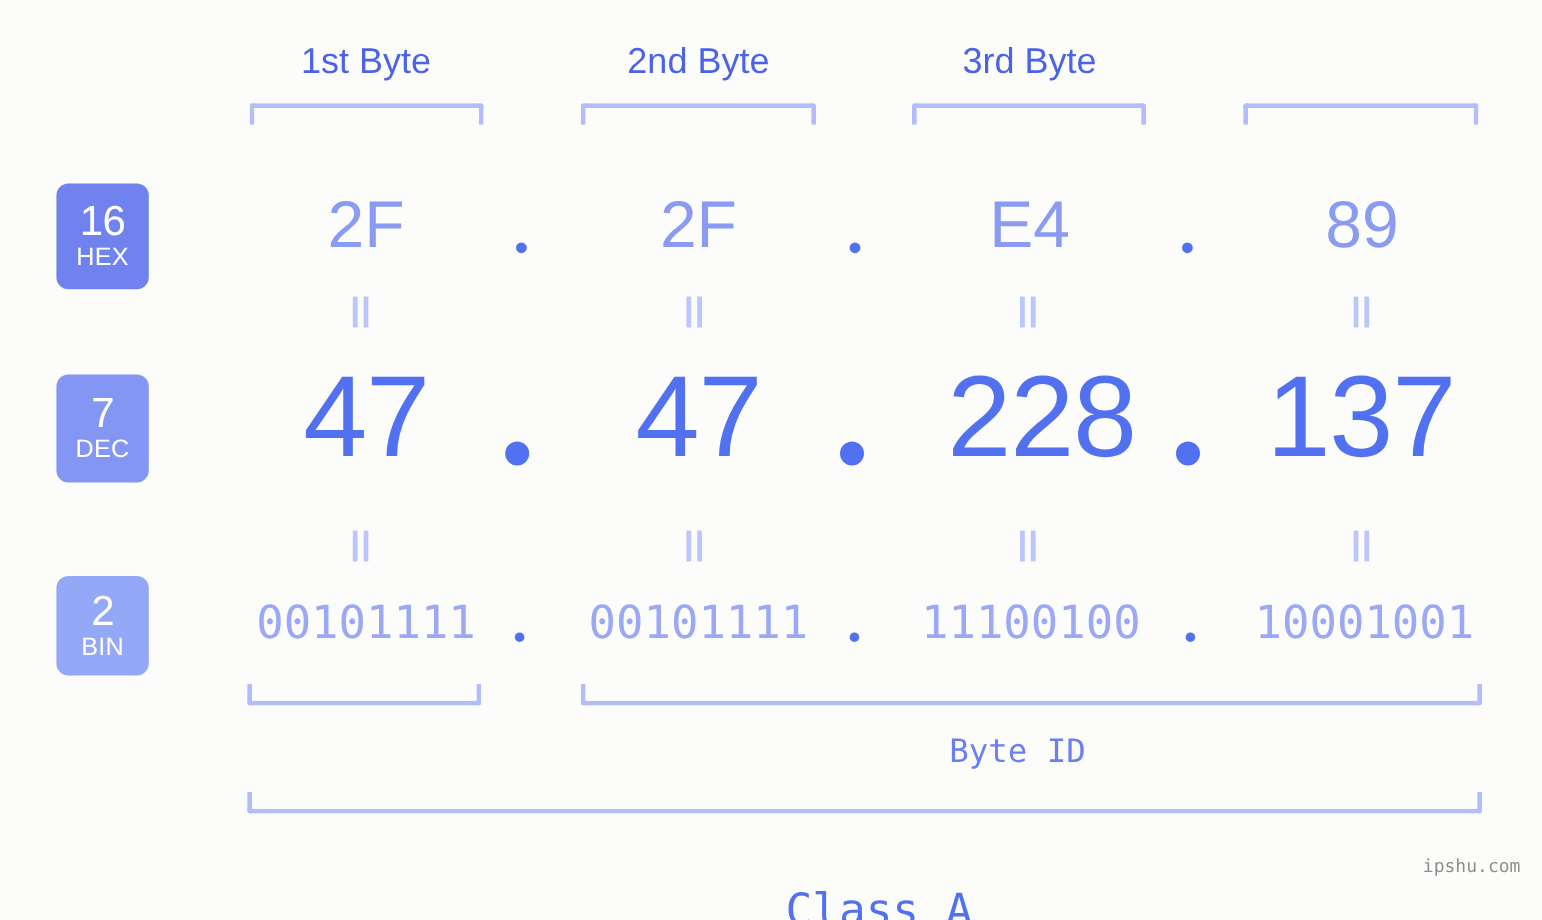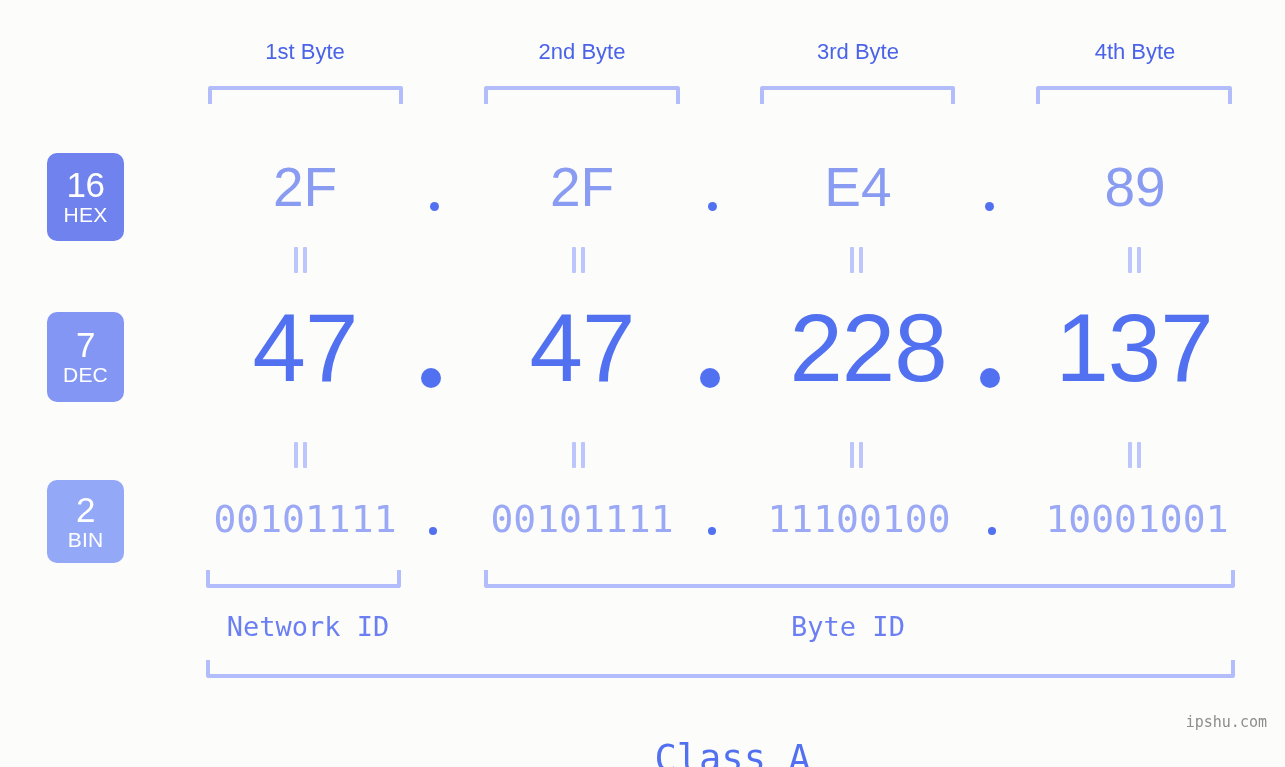--- a/index.html
+++ b/index.html
@@ -22,21 +22,21 @@
     height: 767px;
   }
 
   
   .byte-label {
     position: absolute;
     top: 31px;
     height: 42px;
     line-height: 42px;
     text-align: center;
-    font-size: 22px;
+    font-size: 30px;
     color: #4a63e8;
     font-family: "Liberation Sans", sans-serif;
     white-space: nowrap;
   }
 
   
   
   .bracket-down {
     position: absolute;
     border: 4px solid #b3bdfb;
@@ -175,21 +175,20 @@
   }
 </style>
 </head>
 <body>
 
 <div id="stage">
 
   <div class="byte-label" style="left:205px; width:200px;">1st Byte</div>
   <div class="byte-label" style="left:483px; width:198px;">2nd Byte</div>
   <div class="byte-label" style="left:760px; width:196px;">3rd Byte</div>
-  <div class="byte-label" style="left:1035px; width:200px;">4th Byte</div>
 
   <div class="bracket-down" style="left:208px; top:86px; width:195px;"></div>
   <div class="bracket-down" style="left:484px; top:86px; width:196px;"></div>
   <div class="bracket-down" style="left:760px; top:86px; width:195px;"></div>
   <div class="bracket-down" style="left:1036px; top:86px; width:196px;"></div>
 
   <div class="badge" style="top:153px; height:88px; background:#6f82ee;">
     <span class="num">16</span>
     <span class="nm">HEX</span>
   </div>
@@ -265,21 +264,20 @@
     <div class="cell bin-val" style="left:1032px; width:210px;">10001001</div>
 
     <div class="dot dot-bin" style="left:429px; top:30px;"></div>
     <div class="dot dot-bin" style="left:708px; top:30px;"></div>
     <div class="dot dot-bin" style="left:988px; top:30px;"></div>
   </div>
 
   <div class="bracket-up" style="left:206px; top:570px; width:195px;"></div>
   <div class="bracket-up" style="left:484px; top:570px; width:751px;"></div>
 
-  <div class="sec-label" style="left:205px; top:611px; width:206px;">Network ID</div>
   <div class="sec-label" style="left:745px; top:611px; width:206px;">Byte ID</div>
 
   <div class="bracket-up" style="left:206px; top:660px; width:1029px;"></div>
   <div class="class-label" style="left:560px; top:694px; width:345px;margin-top:43px;">Class A</div>
 
   <div class="watermark">ipshu.com</div>
 
 </div>
 
 </body></html>

